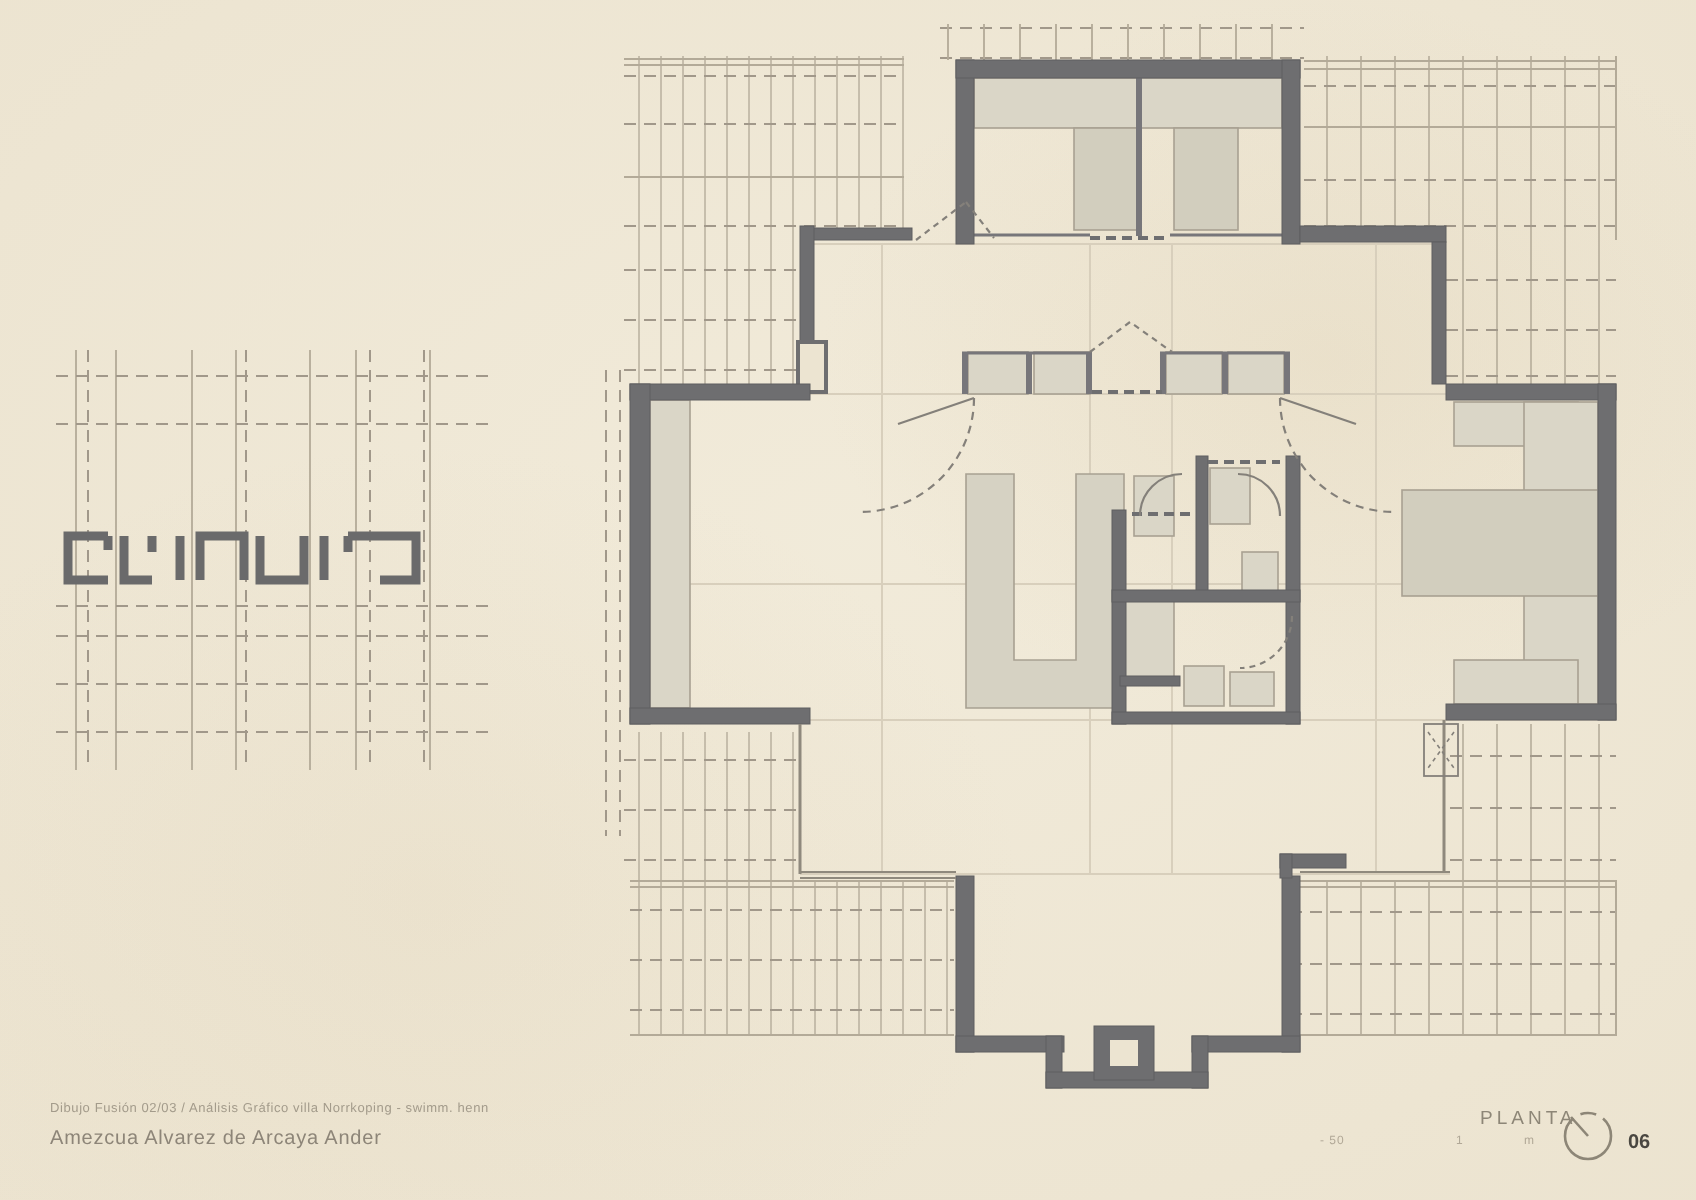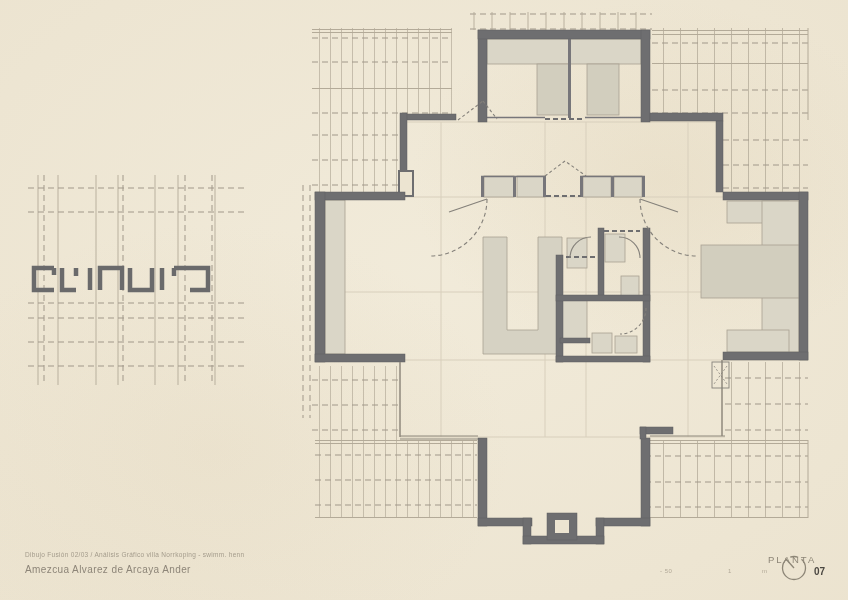--- a/index.html
+++ b/index.html
@@ -8,21 +8,21 @@
     position:relative;width:848px;height:600px;overflow:hidden;
     background:
       radial-gradient(420px 300px at 78% 30%, rgba(214,196,160,0.20), transparent 60%),
       radial-gradient(500px 380px at 25% 75%, rgba(216,200,168,0.16), transparent 60%),
       radial-gradient(900px 640px at 50% 45%, rgba(255,252,240,0.28), rgba(224,211,184,0.20) 96%),
       #ece4d1;
   }
   .abs{position:absolute;white-space:nowrap;}
   .project-line{left:25px;top:551px;font-size:6.5px;letter-spacing:.3px;color:#a39b8b;}
   .author-line{left:25px;top:564px;font-size:10px;letter-spacing:.4px;color:#8d8578;}
-  .planta{left:768px;top:554px;font-size:9.5px;letter-spacing:2px;color:#8d8677;}
+  .planta{left:740px;top:554px;font-size:9.5px;letter-spacing:2px;color:#8d8677;}
   .sheetno{left:814px;top:566px;font-size:10px;font-weight:bold;color:#4a4741;}
   .scale-mark{top:568px;font-size:6px;color:#b1a897;letter-spacing:.5px;}
   .sm0{left:660px;} .sm1{left:728px;} .sm2{left:762px;}
   .compass{left:779px;top:553px;}
 </style>
 </head>
 <body>
 
 <div class="page">
 
@@ -211,15 +211,15 @@
   <span class="abs scale-mark sm1">1</span>
   <span class="abs scale-mark sm2">m</span>
 
   <div class="abs planta">PLANTA</div>
 
   <svg class="abs compass" width="30" height="30" viewBox="0 0 30 30">
     <circle cx="15" cy="15" r="11.5" fill="none" stroke="#8d8677" stroke-width="1.3" stroke-dasharray="46 4 8 4"></circle>
     <path d="M15,15 L6.5,5.5" stroke="#8d8677" stroke-width="1.3" fill="none"></path>
   </svg>
 
-  <div class="abs sheetno">07</div>
+  <div class="abs sheetno">06</div>
 
 </div>
 
 </body></html>

